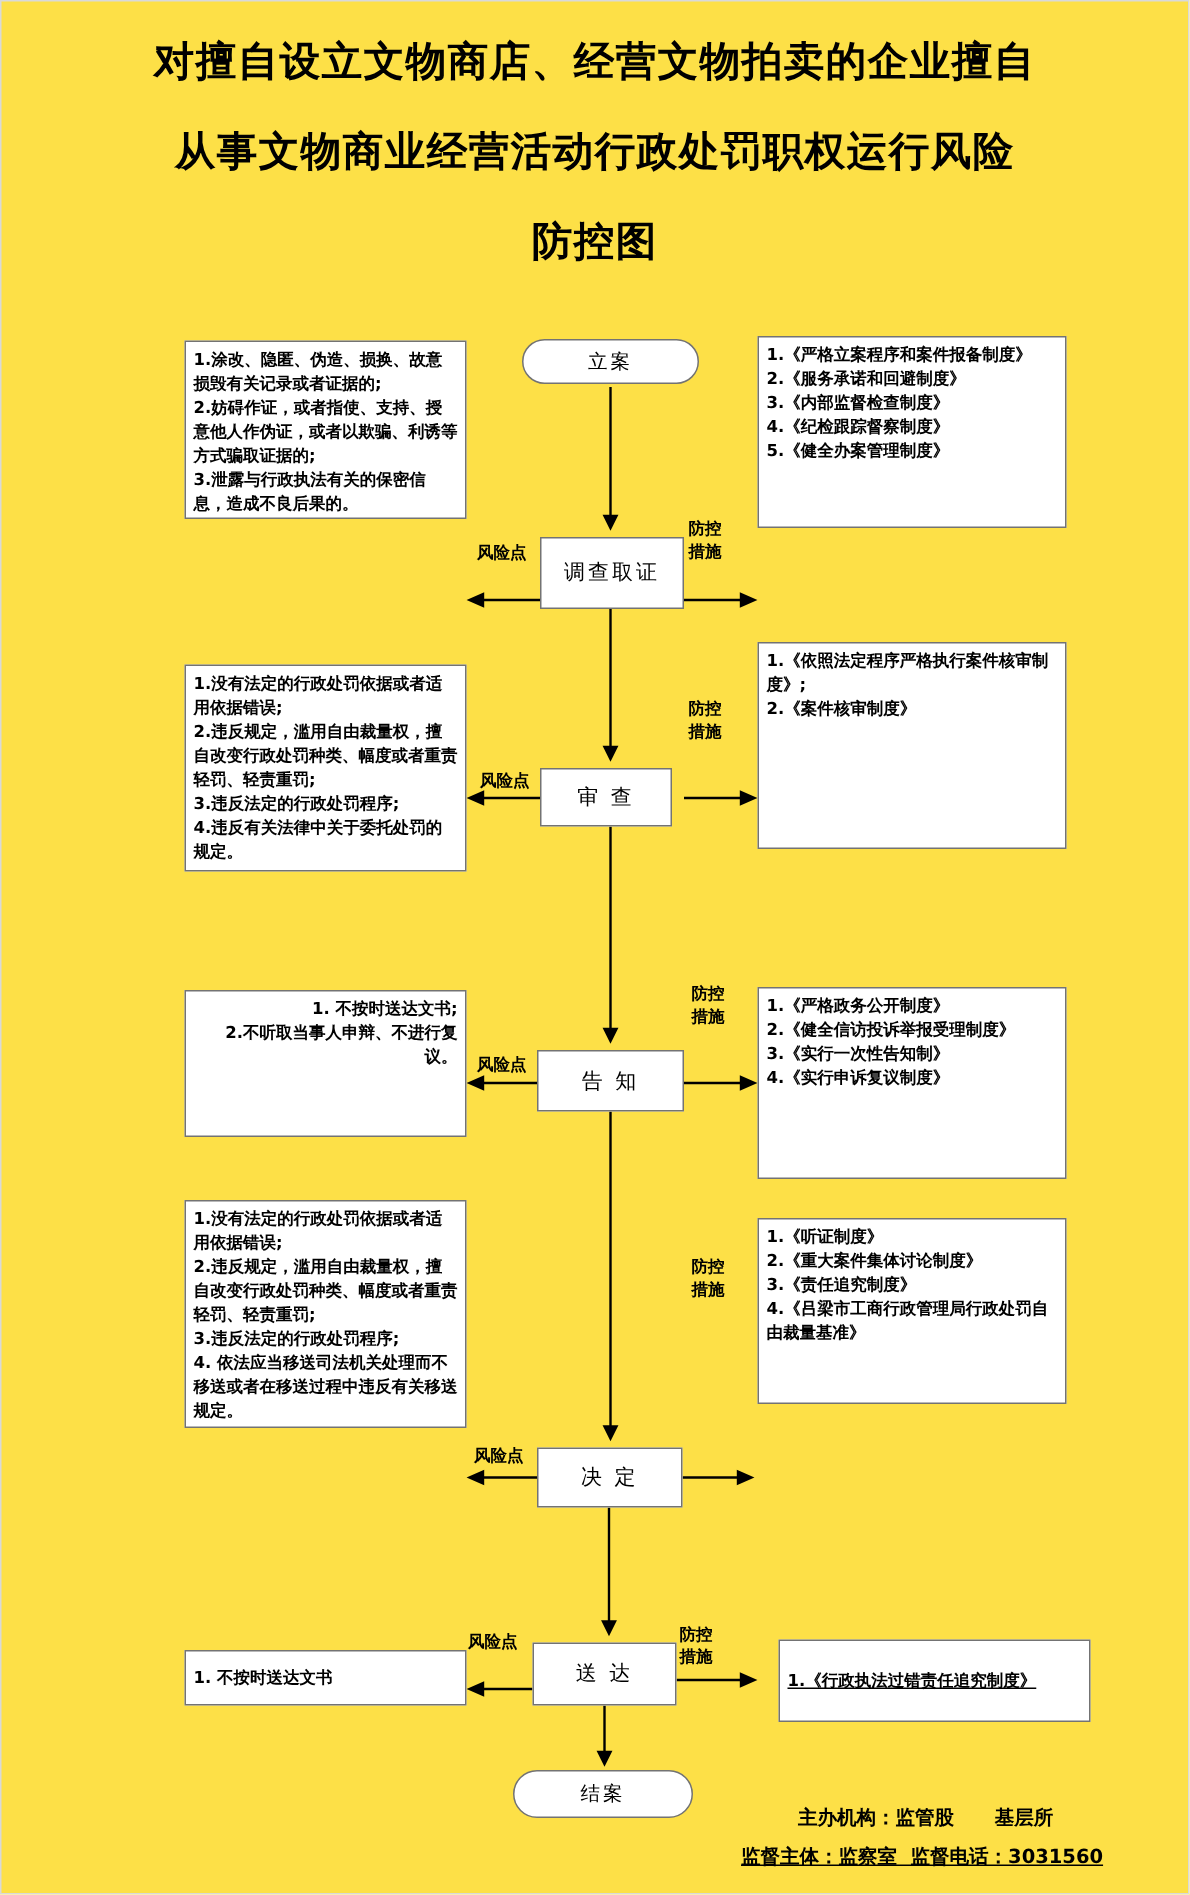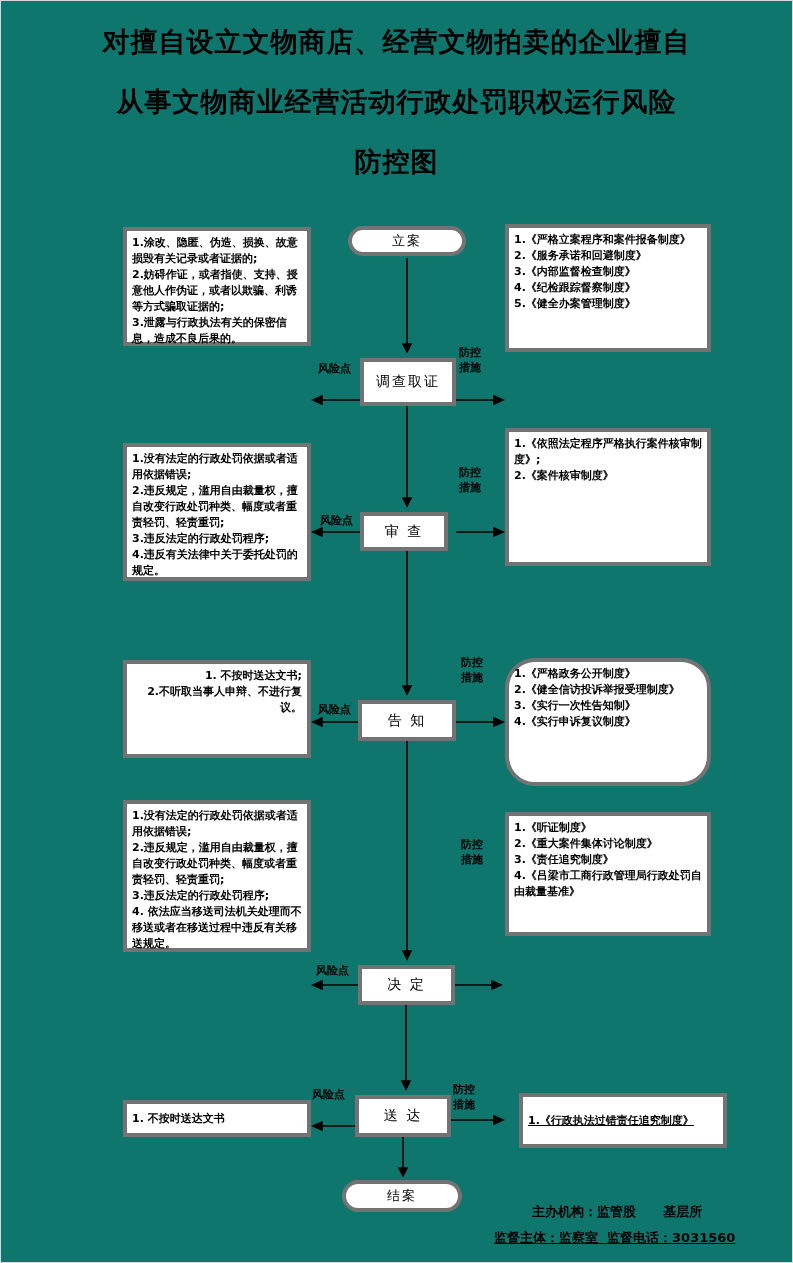--- a/index.html
+++ b/index.html
@@ -1,27 +1,27 @@
 <!DOCTYPE html>
 <html><head>
 <meta charset="utf-8">
 <style>
   html,body { margin:0; padding:0; background:#fff; }
   .page {
     position:relative; width:793px; height:1263px; margin:0 auto;
-    background:#0f766e; color:#000;
+    background:#fde047; color:#000;
     font-family:"DejaVu Sans","Liberation Sans",sans-serif;
     box-shadow: inset 0 0 0 1px #d9d9d9;
     overflow:hidden;
   }
   .arrows { position:absolute; left:0; top:0; pointer-events:none; }
   .title { position:absolute; top:12px; left:0; width:100%; text-align:center;
            font-weight:bold; font-size:27px; letter-spacing:1px; }
   .title div { height:60px; line-height:60px; }
-  .box { position:absolute; border:4px solid #737373; box-sizing:border-box; background:#fff; }
+  .box { position:absolute; border:1px solid #737373; box-sizing:border-box; background:#fff; }
   .textbox { padding:4px 5px; font-size:11px; font-weight:bold; line-height:1.45; white-space:pre-line; }
   .vcenter { display:flex; align-items:center; }
   .node { display:flex; align-items:center; justify-content:center;
           font-weight:normal; font-size:14px; letter-spacing:2px; }
   .stadium { border-radius:16px; font-size:13px; }
   .lbl { position:absolute; font-size:11px; font-weight:bold; white-space:pre-line;
          text-align:center; line-height:1.35; }
   .footer { position:absolute; font-size:13px; font-weight:bold; white-space:pre; }
   .underline { text-decoration:underline; }
 </style>
@@ -103,21 +103,21 @@
 4. 依法应当移送司法机关处理而不移送或者在移送过程中违反有关移送规定。</div>
   <div class="box textbox vcenter" style="left:123px;top:1100px;width:188px;height:37px;">1. 不按时送达文书</div>
 
   <div class="box textbox" style="left:505px;top:224px;width:206px;height:128px;">1.《严格立案程序和案件报备制度》
 2.《服务承诺和回避制度》
 3.《内部监督检查制度》
 4.《纪检跟踪督察制度》
 5.《健全办案管理制度》</div>
   <div class="box textbox" style="left:505px;top:428px;width:206px;height:138px;">1.《依照法定程序严格执行案件核审制度》;
 2.《案件核审制度》</div>
-  <div class="box textbox" style="left:505px;top:658px;width:206px;height:128px;border-radius:30px;">1.《严格政务公开制度》
+  <div class="box textbox" style="left:505px;top:658px;width:206px;height:128px;">1.《严格政务公开制度》
 2.《健全信访投诉举报受理制度》
 3.《实行一次性告知制》
 4.《实行申诉复议制度》</div>
   <div class="box textbox" style="left:505px;top:812px;width:206px;height:124px;">1.《听证制度》
 2.《重大案件集体讨论制度》
 3.《责任追究制度》
 4.《吕梁市工商行政管理局行政处罚自由裁量基准》</div>
   <div class="box textbox vcenter" style="left:519px;top:1093px;width:208px;height:55px;text-decoration:underline;">1.《行政执法过错责任追究制度》</div>
 
   <div class="lbl" style="left:318px;top:362px;">风险点</div>

